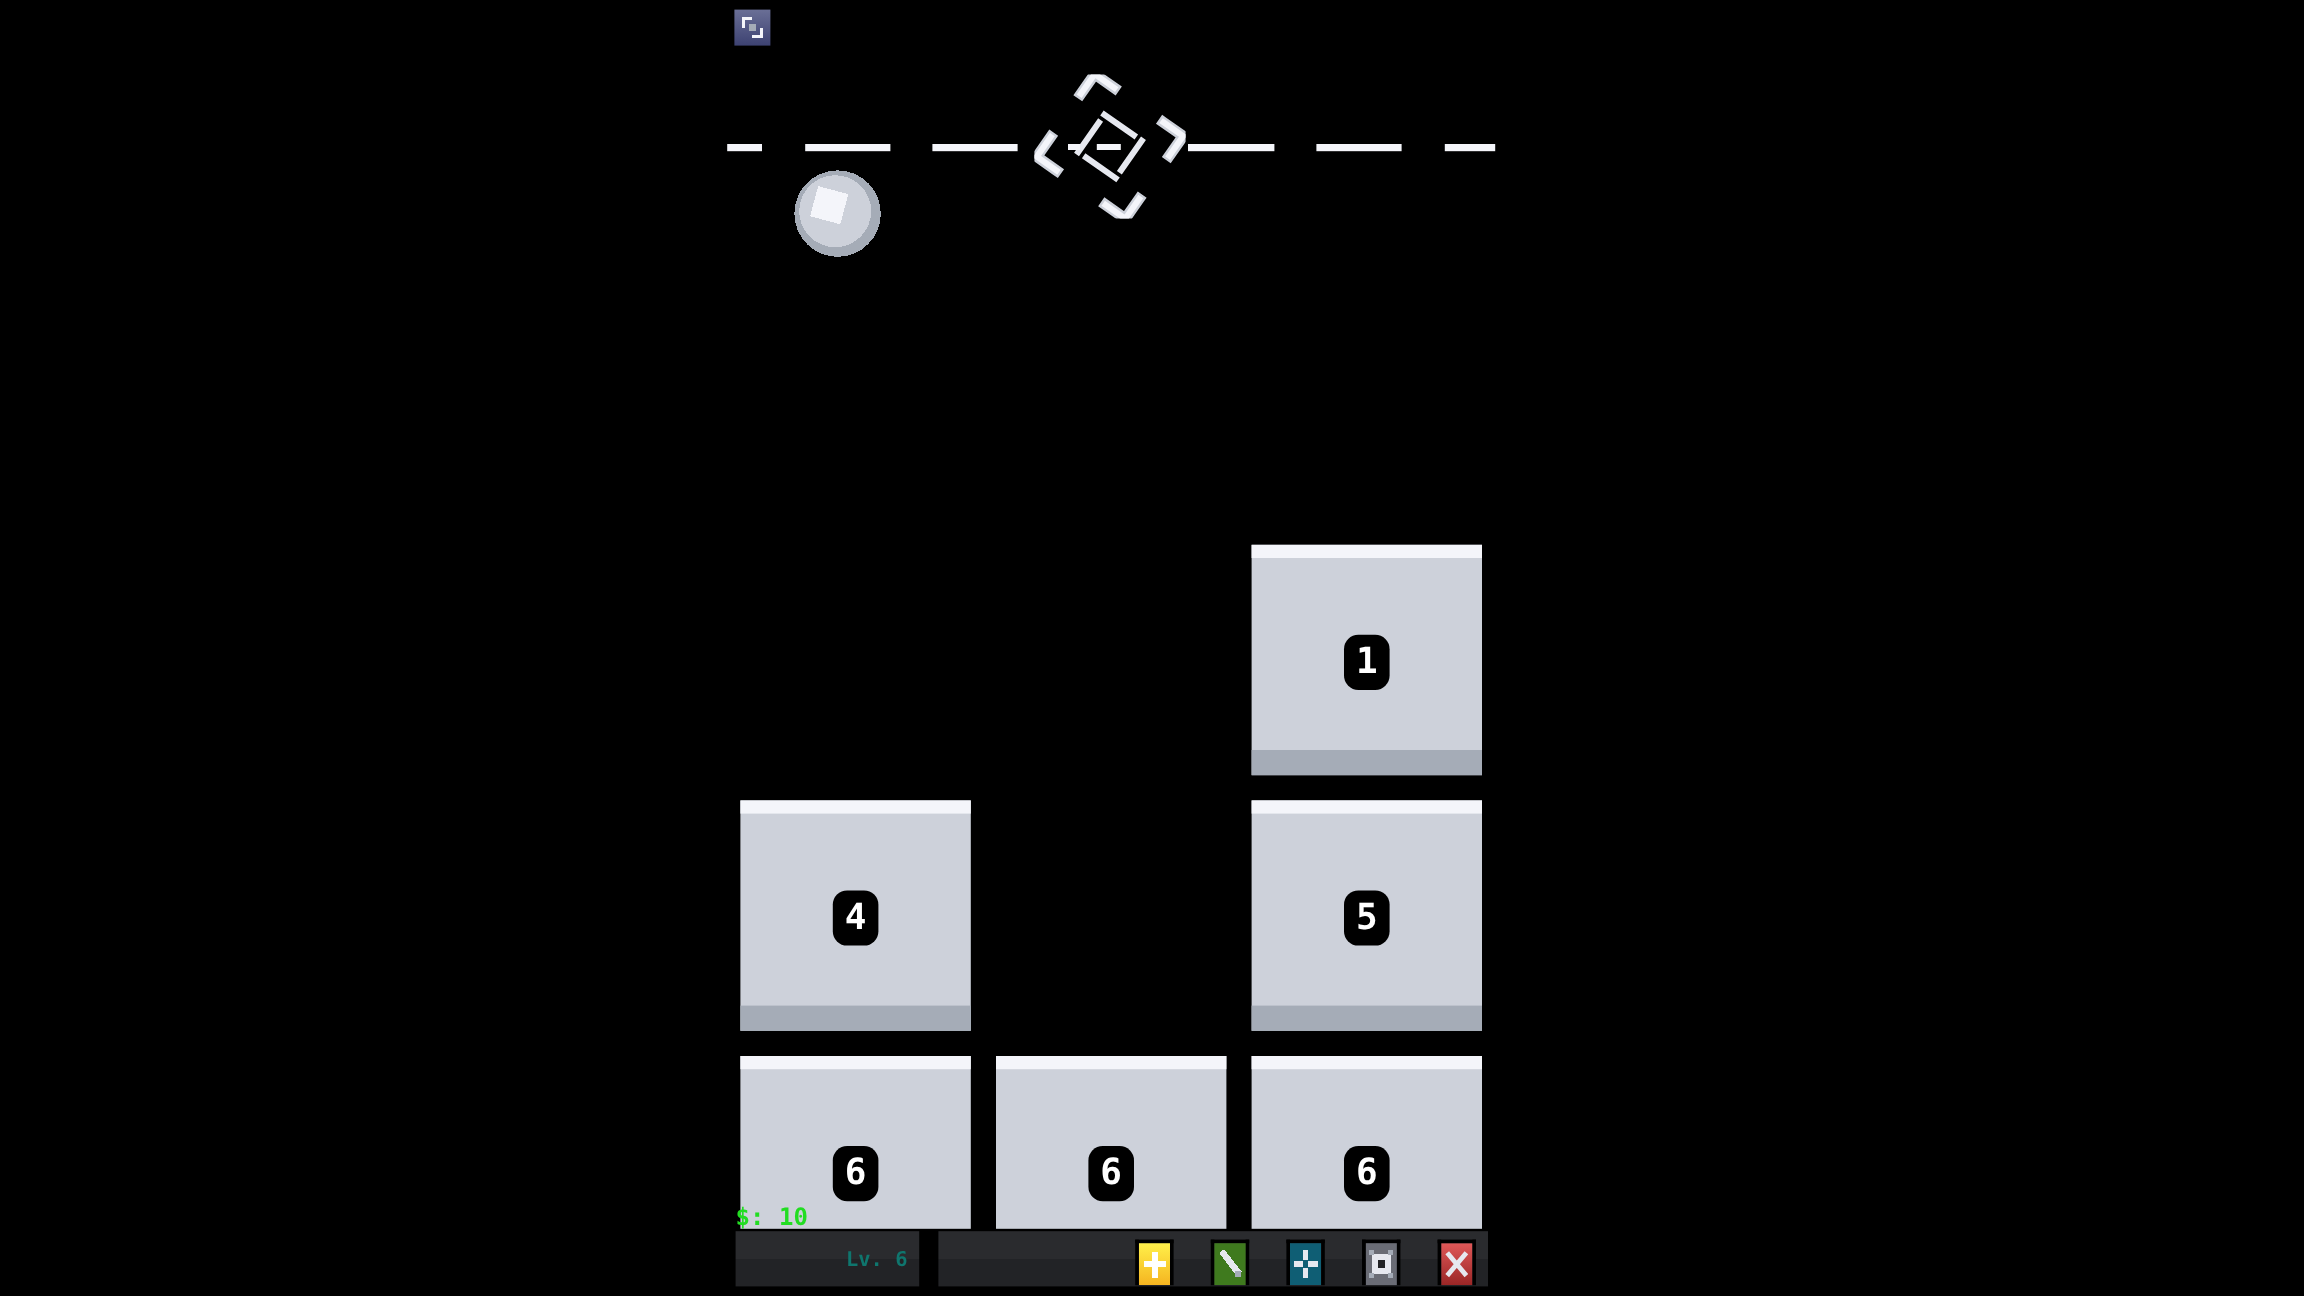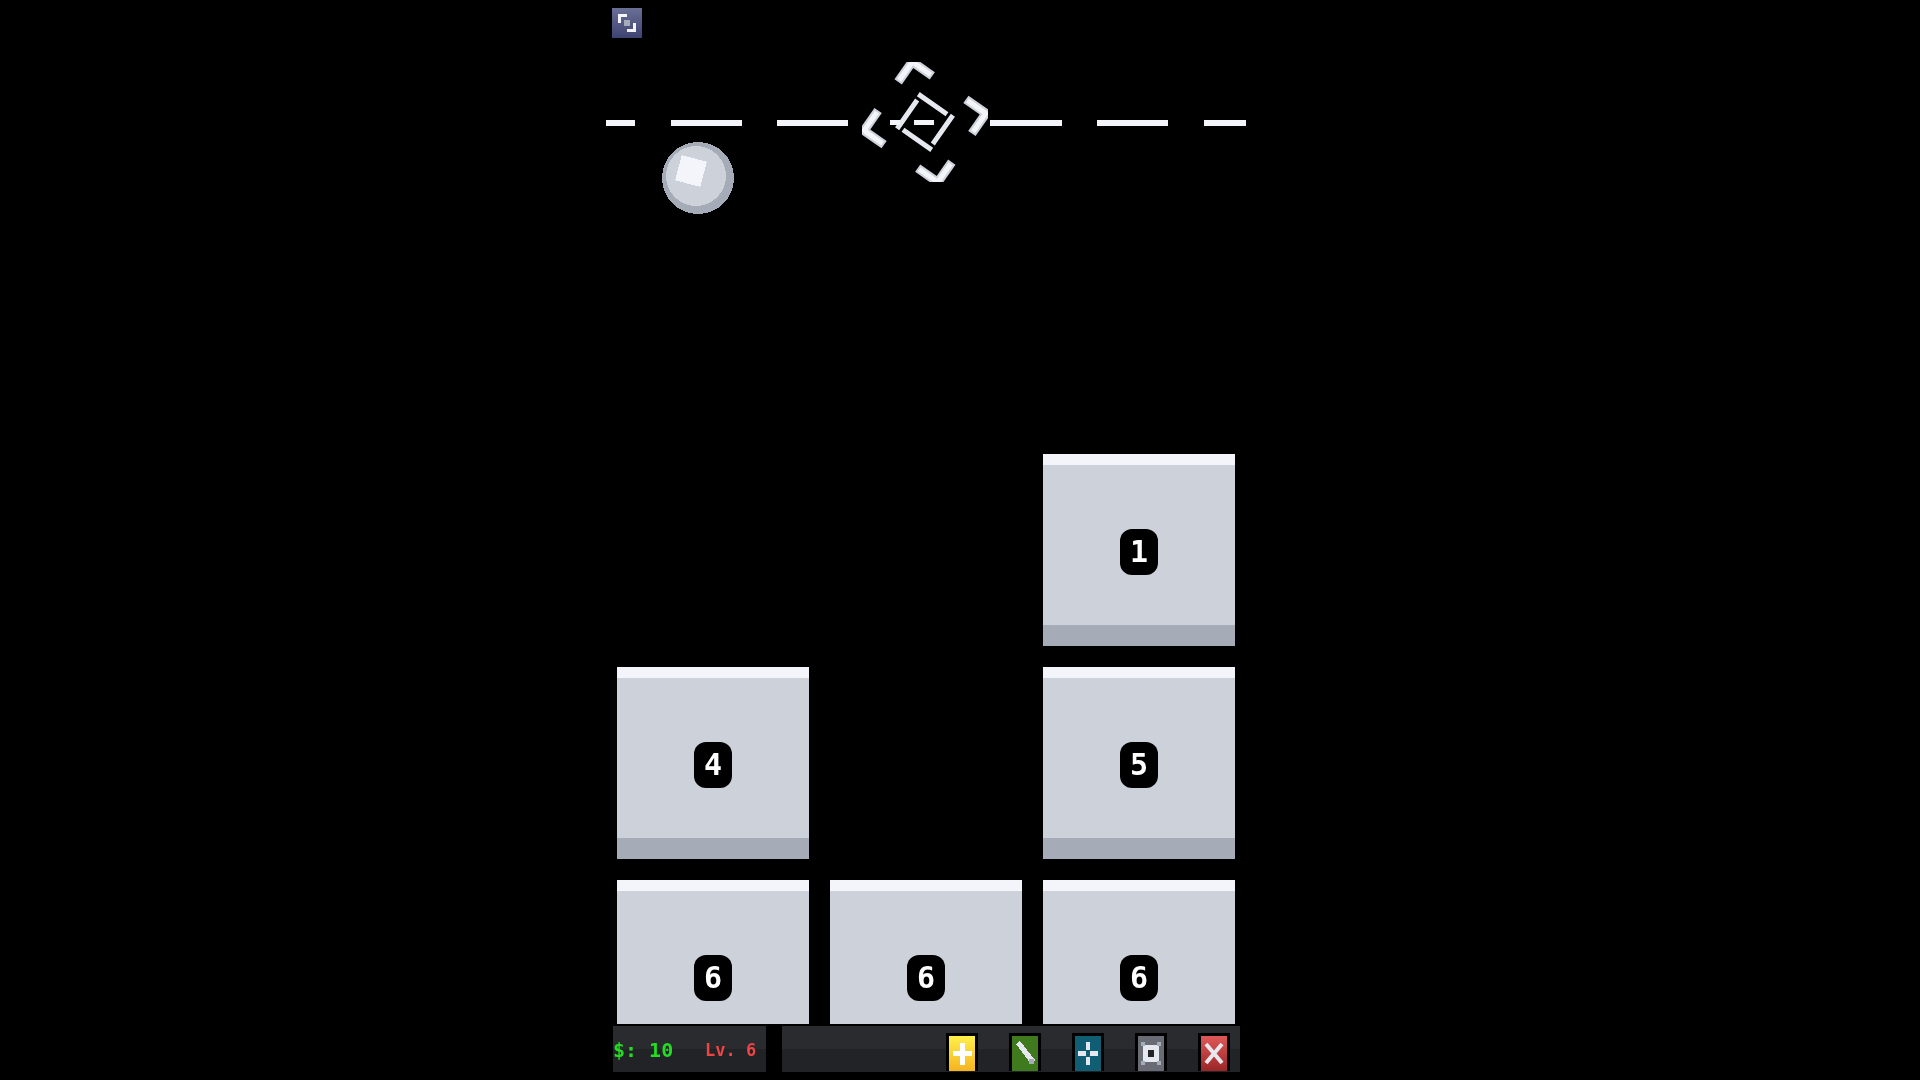--- a/index.html
+++ b/index.html
@@ -9,22 +9,22 @@
   .fs-btn svg { width:30px; height:30px; display:block; }
   .dash { position:absolute; height:6px; background:#f4f5fa; top:120px; }
   .ball { left:660px; top:140px; width:76px; height:76px; }
   .reticle { left:862px; top:62px; width:126px; height:120px; }
   .block { position:absolute; width:192px; background:#cdd1da; box-sizing:border-box; }
   .block .top { position:absolute; left:0; right:0; top:0; height:11px; background:#f4f5fa; }
   .block .bot { position:absolute; left:0; right:0; bottom:0; height:21px; background:#a5acb7; }
   .block .num { position:absolute; left:50%; transform:translate(-50%,-50%); width:38px; height:46px; background:#000; border-radius:12px; color:#fff; font-weight:bold; font-size:30px; line-height:46px; text-align:center; }
   .bar-left { left:613px; top:1026px; width:153px; height:46px; background:linear-gradient(#2a2b2e 0%, #2a2b2e 50%, #222326 50%); }
   .bar-right { left:782px; top:1026px; width:458px; height:46px; background:linear-gradient(#2a2b2e 0%, #2a2b2e 50%, #222326 50%); }
-  .money { left:613px; top:1038px; color:#22dd22; font-size:20px; font-weight:bold; }
-  .level { left:705px; top:1040px; color:#ef4444; font-size:17px; font-weight:bold; }
+  .money { left:613px; top:1002px; color:#22dd22; font-size:20px; font-weight:bold; }
+  .level { left:705px; top:1040px; color:#0f766e; font-size:17px; font-weight:bold; }
   .tool { position:absolute; top:1033px; width:32px; height:38px; box-sizing:border-box; border-left:3px solid #000; border-right:3px solid #000; border-top:3px solid #000; }
   .tool svg { width:26px; height:35px; display:block; }
 </style>
 </head>
 <body>
 
 <div class="abs fs-btn">
   <svg viewBox="0 0 10 10" shape-rendering="crispEdges">
     <rect x="2" y="2" width="3" height="1" fill="#f4f5fa"></rect>
       <rect x="2" y="2" width="1" height="3" fill="#f4f5fa"></rect>

